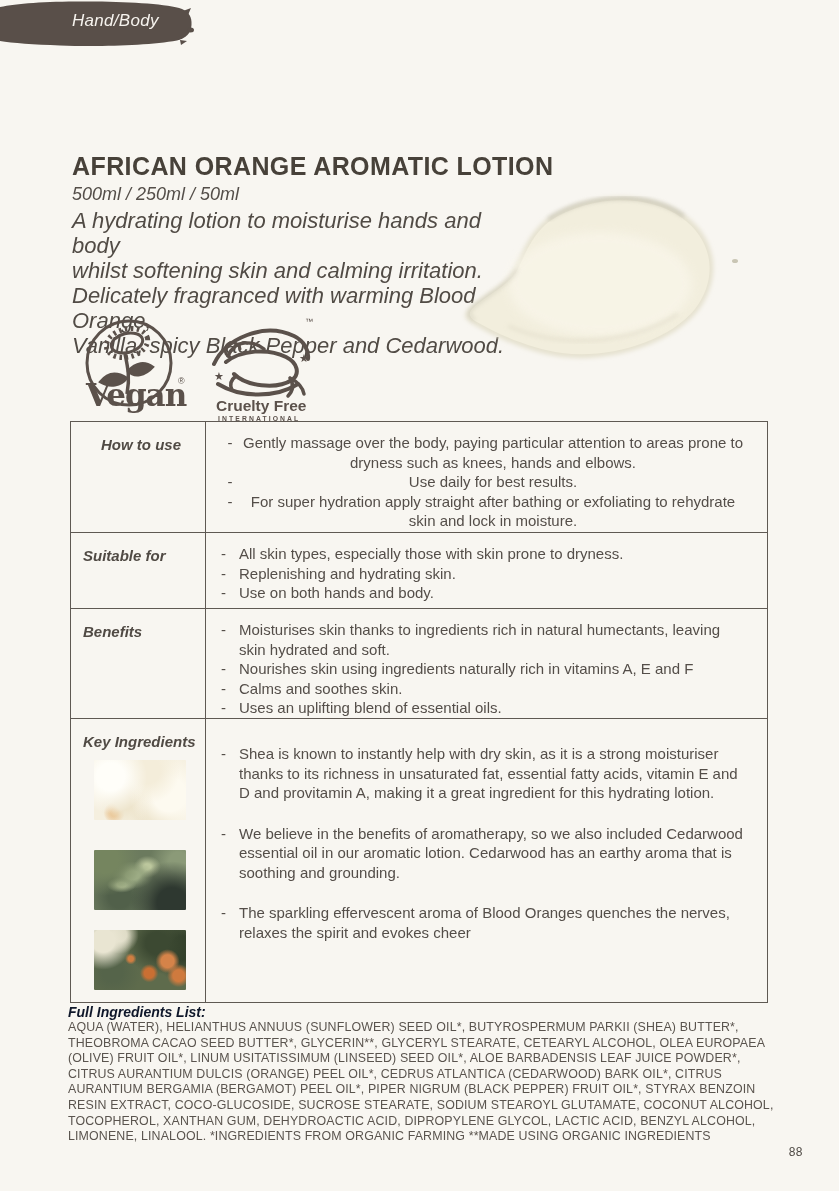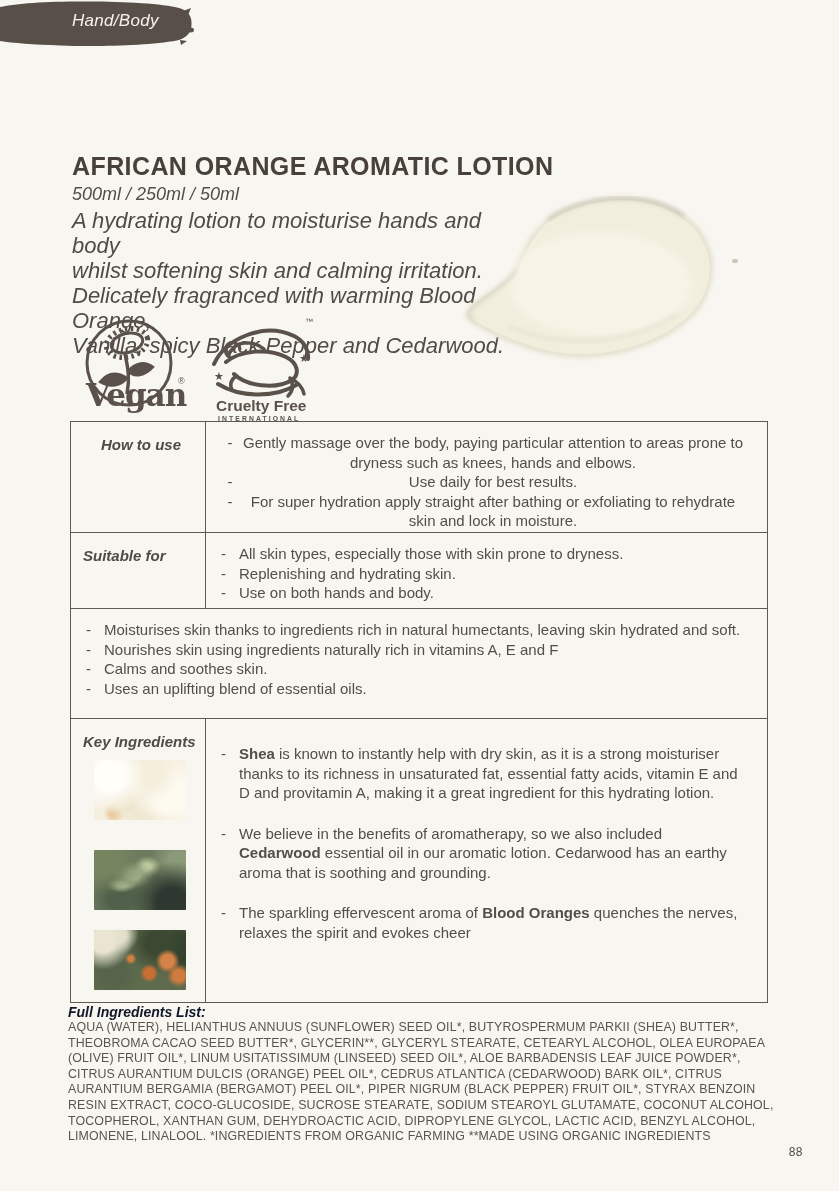--- a/index.html
+++ b/index.html
@@ -71,21 +71,21 @@
     width:135px;flex:none;border-right:1px solid var(--table-border);
     padding:13px 6px 0 12px;
   }
   .rlabel{font-style:italic;font-weight:bold;font-size:15px;color:#504a44;}
   .ccell{flex:1;padding:11px 16px 0 12px;}
   .ccell.spaced{padding-top:25px;}
   .bullet{display:flex;}
   .ccell.spaced .bullet + .bullet{margin-top:21px;}
   .dash{flex:none;width:21px;padding-left:3px;}
   .btext{flex:1;padding-right:4px;}
-  .seg-b{font-weight:bold;text-align:right;}
+  .seg-b{font-weight:normal;text-align:right;}
 
   
   .ing-photo{width:92px;height:60px;margin-left:11px;border-radius:1px;}
   .ing-photo:nth-of-type(2){margin-top:8px;}
   .ing-photo:nth-of-type(3){margin-top:30px;}
   .ing-photo:nth-of-type(4){margin-top:20px;}
   .photo-shea{
     background:
       radial-gradient(circle at 18% 28%, #fffef9 0 16%, rgba(255,255,255,0) 42%),
       radial-gradient(circle at 58% 18%, #f4edda 0 18%, rgba(255,255,255,0) 45%),
@@ -241,20 +241,23 @@
             <span class="dash">-</span>
             <span class="btext"><span>Replenishing and hydrating skin.</span></span>
           </div>
           <div class="bullet">
             <span class="dash">-</span>
             <span class="btext"><span>Use on both hands and body.</span></span>
           </div>
         </div>
       </div>
       <div class="trow">
+        <div class="lcell">
+          <div class="rlabel">Benefits</div>
+        </div>
         <div class="ccell">
           <div class="bullet">
             <span class="dash">-</span>
             <span class="btext"><span>Moisturises skin thanks to ingredients rich in natural humectants, leaving skin hydrated and soft.</span></span>
           </div>
           <div class="bullet">
             <span class="dash">-</span>
             <span class="btext"><span>Nourishes skin using ingredients naturally rich in vitamins A, E and F</span></span>
           </div>
           <div class="bullet">

